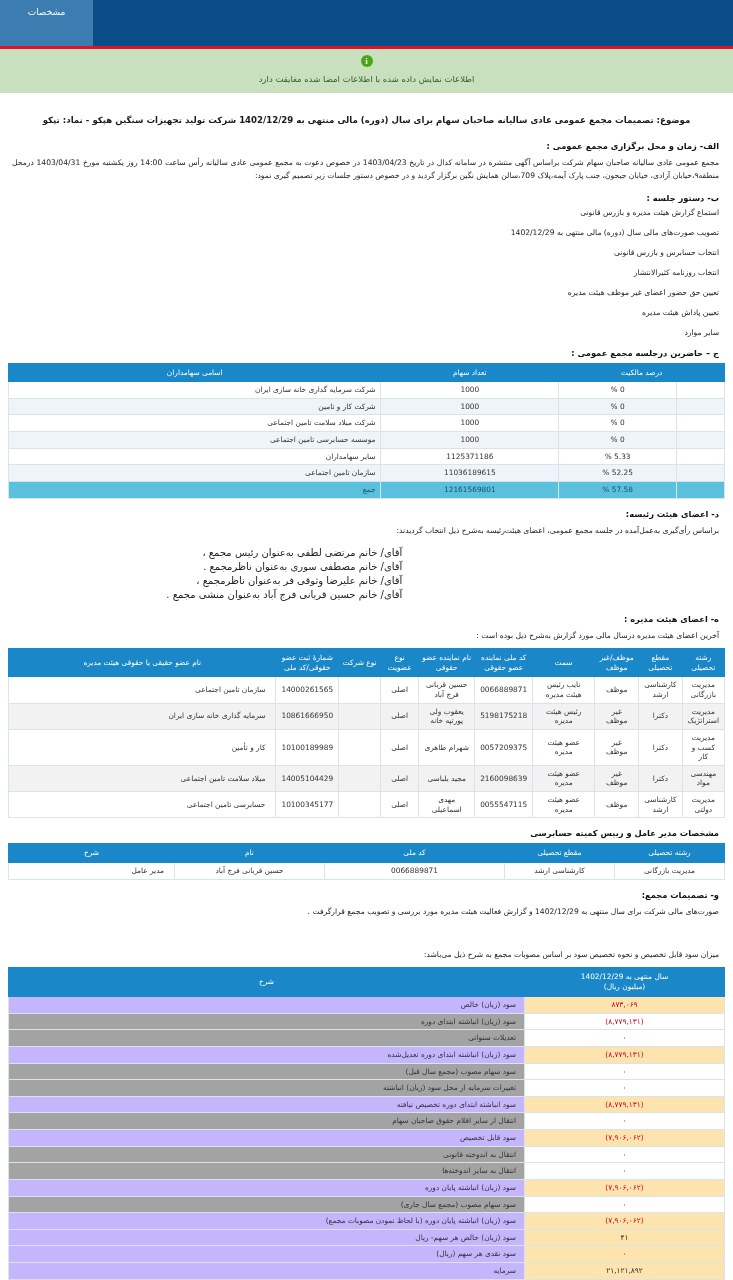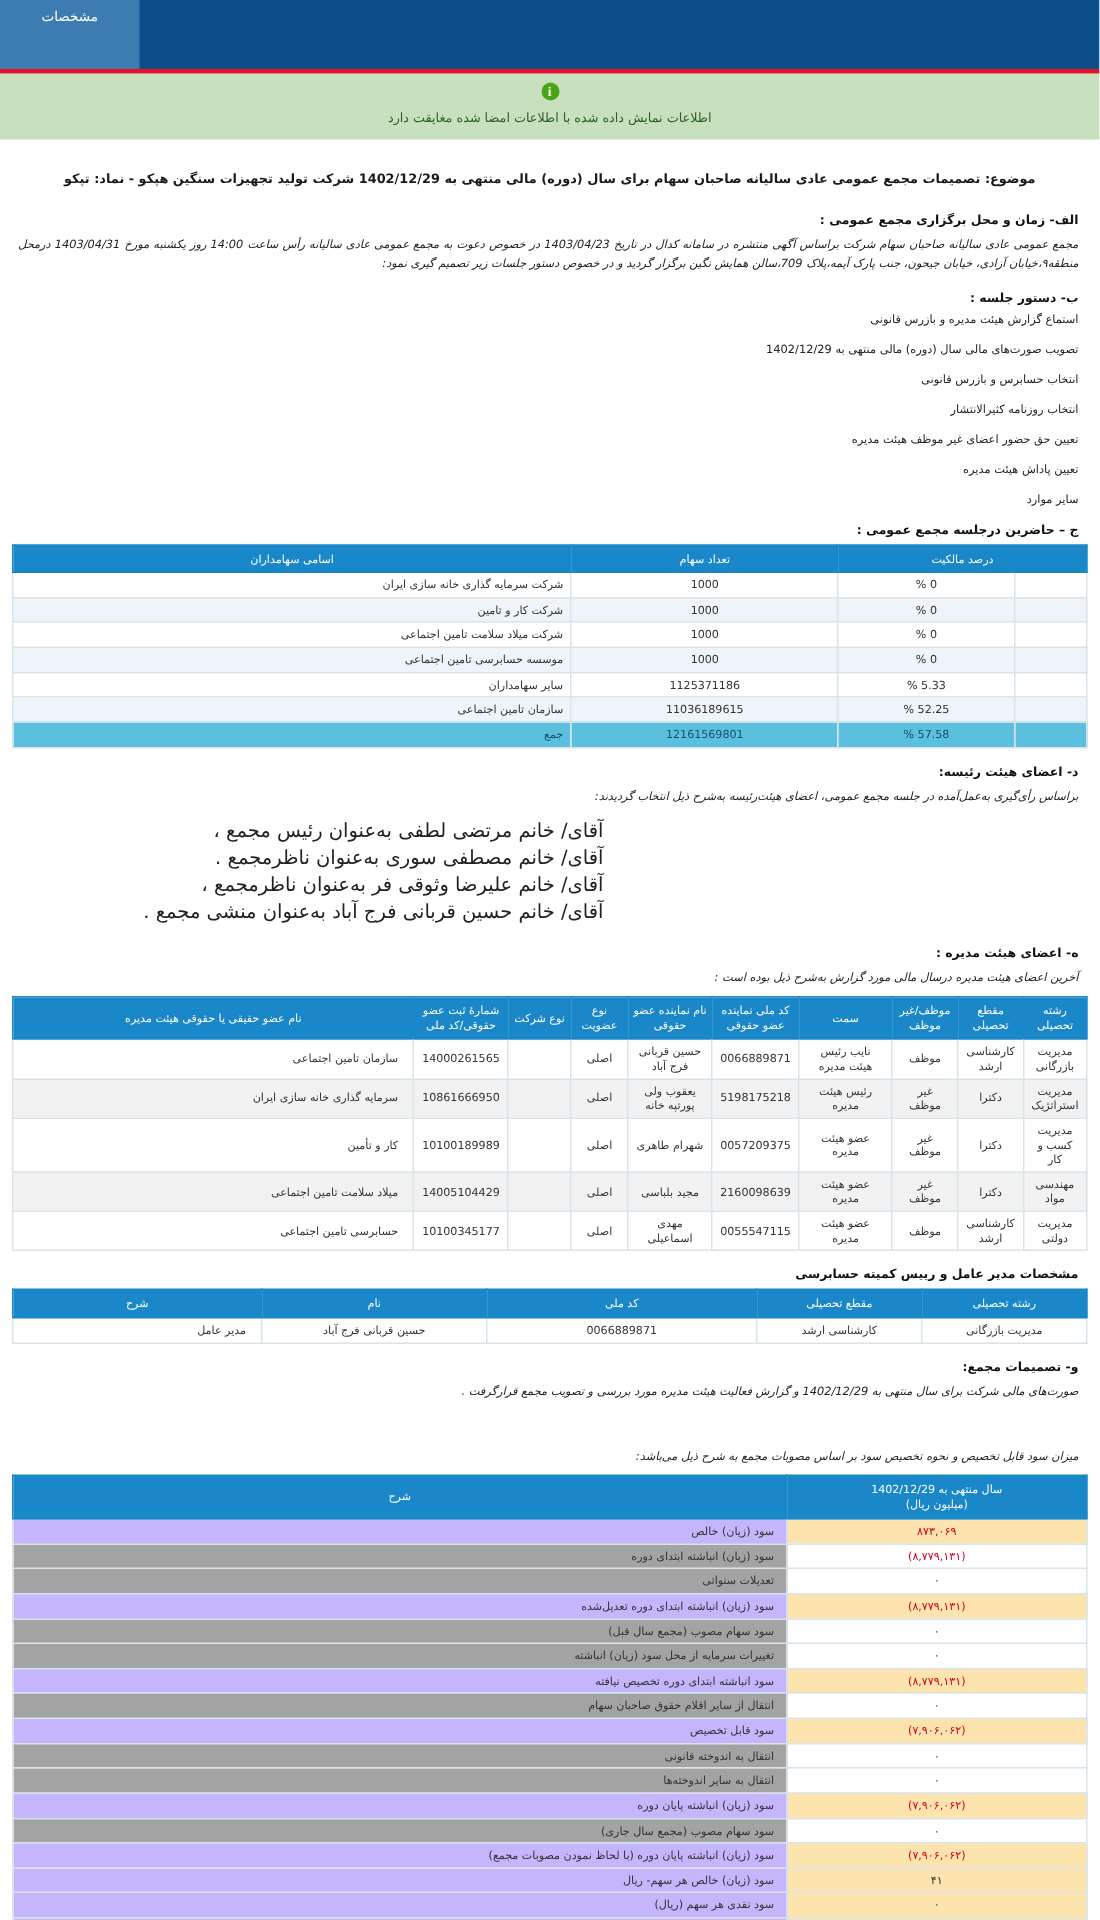--- a/index.html
+++ b/index.html
@@ -83,30 +83,29 @@
     text-align: right;
     margin: 10px 6px 5px 0;
     color: #111;
   }
   .para {
     font-size: 7.6px;
     line-height: 1.75;
     text-align: justify;
     margin: 0 6px 6px 4px;
     color: #222;
-    font-style: italic;
   }
   .agenda-item {
     font-size: 7.6px;
     margin: 0 6px 11px 0;
     text-align: right;
     color: #222;
   }
   .person-line{
-    font-size: 13px;
+    font-size: 10px;
     margin: 0 0 3px 0;
     text-align: right;
     padding-right: 45%;
     color:#222;
   }
   .persons { margin: 10px 0 14px; }
 
   
   table {
     width: 100%;

